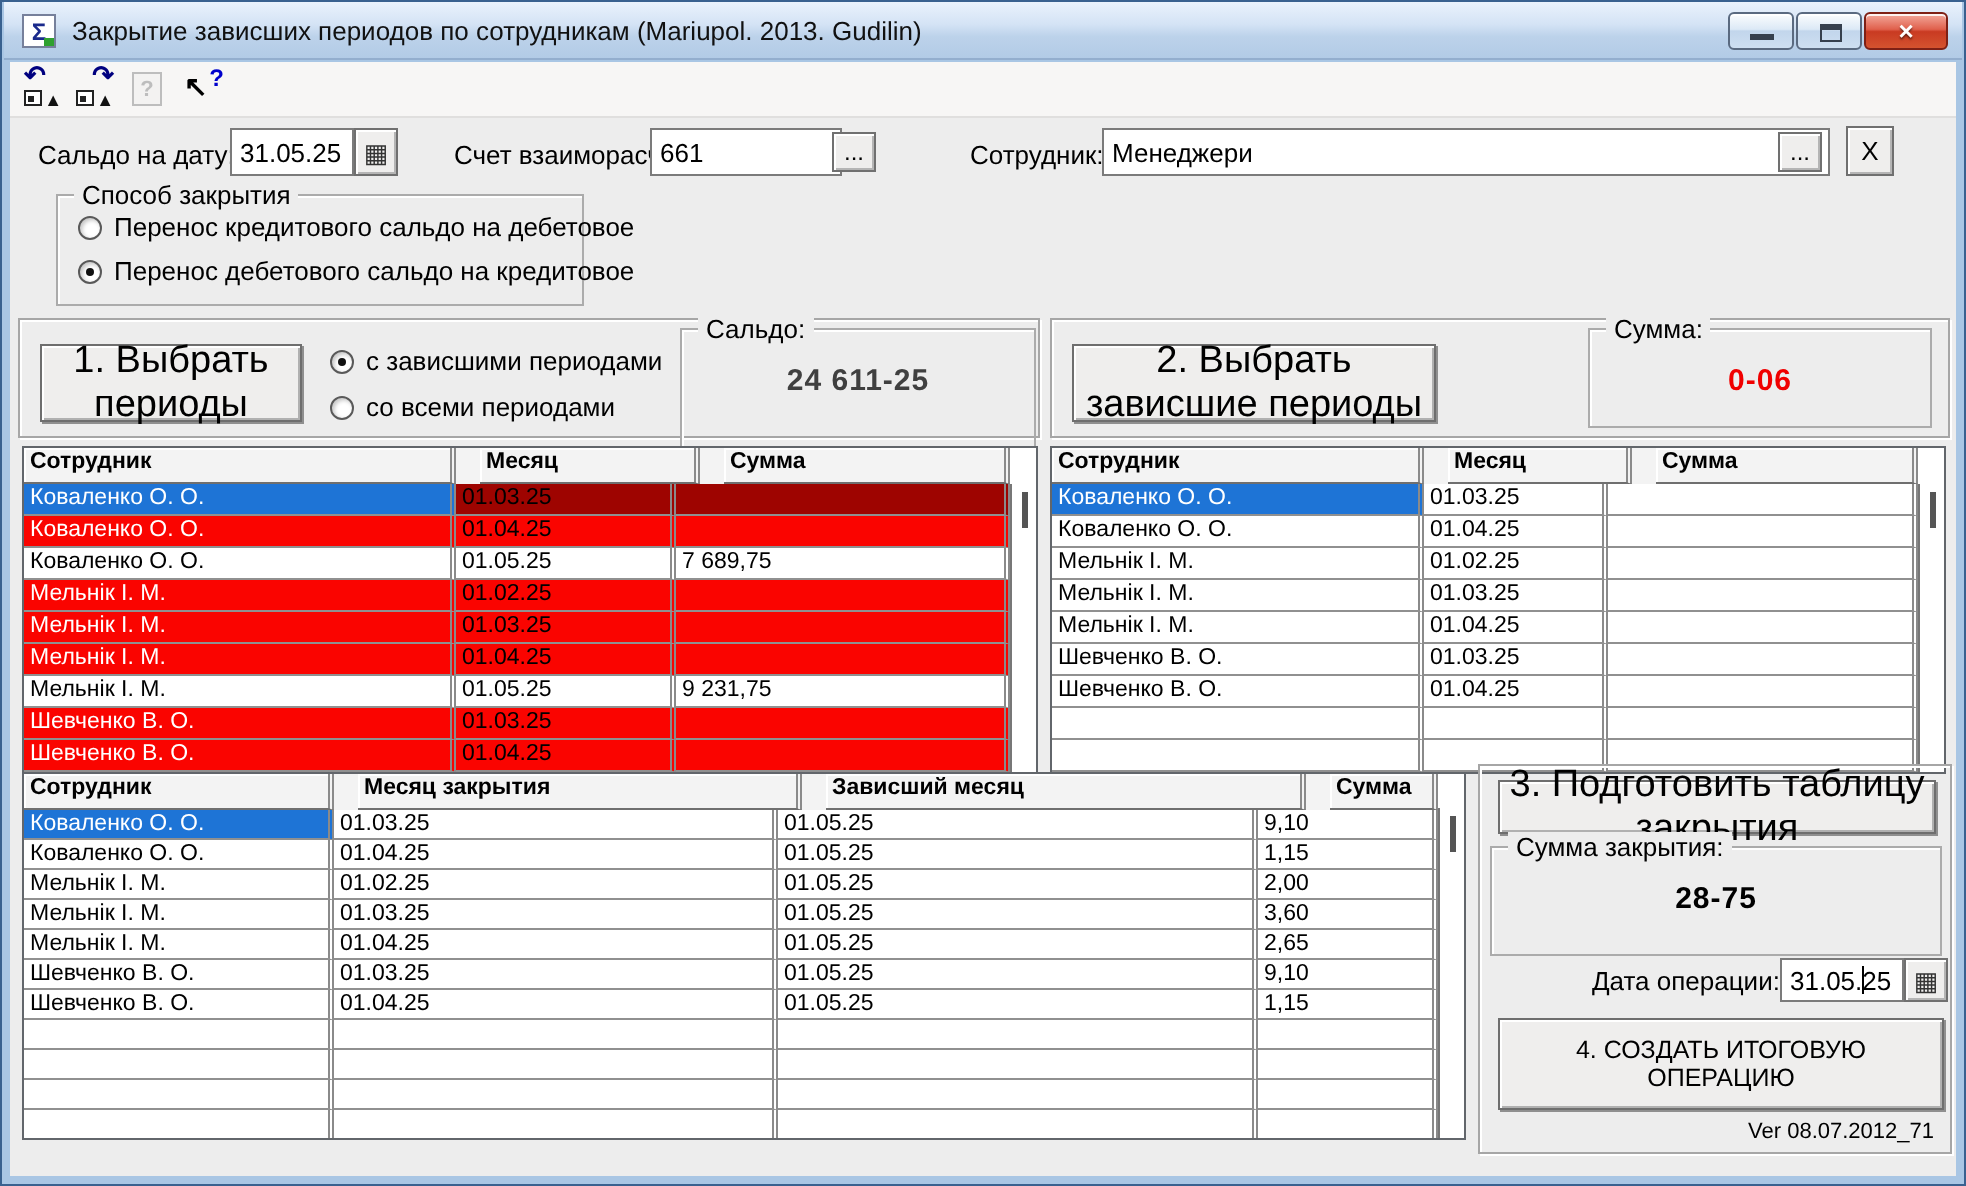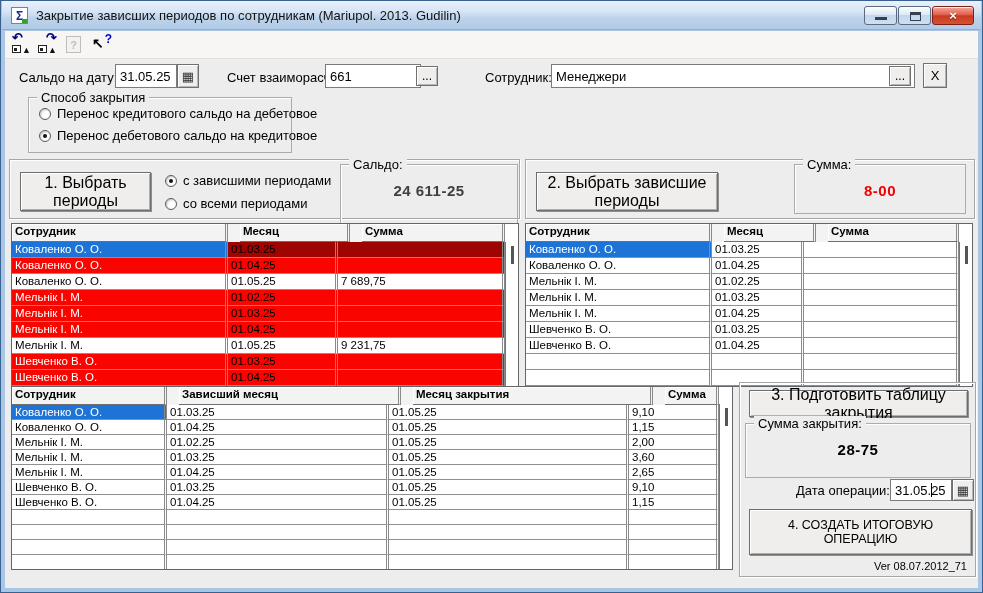--- a/index.html
+++ b/index.html
@@ -49,21 +49,21 @@
   .tb-help { position:absolute; left:3px; top:2px; width:15px; height:17px; border:1px solid #BDBDBD; background:#F3F2F1; color:#BDBDBD; font-weight:bold; font-size:11px; text-align:center; line-height:16px; }
   .tb-cursor { position:absolute; left:1px; top:1px; font-size:14px; font-weight:bold; color:#000; }
   .tb-q { position:absolute; right:1px; top:-2px; font-size:12px; font-weight:bold; color:#0000CC; }
   
   .lbl { position:absolute; font-size:13px; white-space:nowrap; }
   .tinput { position:absolute; background:#fff; border:1px solid #7B7B7B; font-size:13px; padding:0 4px; display:flex; align-items:center; white-space:nowrap; overflow:hidden; }
   .sbtn { position:absolute; background:#EFEEED; border:1px solid #707070; box-shadow: inset 1px 1px 0 #FFF, inset -1px -1px 0 #B5B5B5; font-size:12px; display:flex; align-items:center; justify-content:center; }
   .cal-glyph { font-size:13px; line-height:1; color:#333; }
   .pbtn { position:absolute; background:#EFEEED; border:1px solid #6E6E6E;
     box-shadow: inset 1px 1px 0 #FFF, inset -1px -1px 0 #B0B0B0, 1px 1px 0 #8F8F8F;
-    font-size:16px; display:flex; align-items:center; justify-content:center; text-align:center; padding:2px; }
+    font-size:19px; display:flex; align-items:center; justify-content:center; text-align:center; padding:2px; }
   .panel { position:absolute; border:1px solid #A6A6A6; box-shadow: 1px 1px 0 #FFF, inset 1px 1px 0 #FFF; }
   .gbox { position:absolute; border:1px solid #ABABAB; box-shadow: inset 1px 1px 0 #FFF; }
   .gbox .legend { position:absolute; top:-8px; left:8px; background:#EDEDED; padding:0 4px; font-size:13px; white-space:nowrap; }
   .big-val { position:absolute; left:0; right:0; top:17px; text-align:center; font-size:15px; font-weight:bold; letter-spacing:.5px; }
   .radio { position:absolute; display:flex; align-items:center; font-size:13px; white-space:nowrap; }
   .radio .dot { width:12px; height:12px; border-radius:50%; background:#fff; border:1px solid #595959; margin-right:6px; position:relative; flex:none; box-shadow: inset 1px 1px 2px #C4C4C4; }
   .radio.checked .dot::after { content:''; position:absolute; left:3px; top:3px; width:4px; height:4px; border-radius:50%; background:#111; }
   .caret { position:absolute; left:40px; top:3px; bottom:3px; width:1px; background:#000; }
   
   .grid { position:absolute; background:#fff; border:1px solid #62666B; }
@@ -191,21 +191,21 @@
       <div class="gbox" style="left:330px; top:4px; width:178px; height:60px;">
         <span class="legend">Сальдо:</span>
         <div class="big-val" style="color:#404040;">24 611-25</div>
       </div>
     </div>
 
     <div class="panel" style="left:520px; top:128px; width:450px; height:60px;">
       <div class="pbtn" style="left:10px; top:12px; width:182px; height:39px;">2. Выбрать зависшие периоды</div>
       <div class="gbox" style="left:268px; top:4px; width:172px; height:50px;">
         <span class="legend">Сумма:</span>
-        <div class="big-val" style="color:#F00000;">8-00</div>
+        <div class="big-val" style="color:#F00000;">0-06</div>
       </div>
     </div>
 
     <div class="grid tbl-left" style="left:6px; top:192px; width:508px; height:164px;">
       <div class="grid-inner">
         <div class="grid-head">
             <div class="hcell">Сотрудник</div>
             <div class="hcell">Месяц</div>
             <div class="hcell">Сумма</div>
           </div>
@@ -315,22 +315,22 @@
             </div>
           </div>
       </div>
       <div class="gutter"></div>
     </div>
 
     <div class="grid tbl-bottom" style="left:6px; top:355px; width:722px; height:184px;">
       <div class="grid-inner">
         <div class="grid-head">
             <div class="hcell">Сотрудник</div>
+            <div class="hcell">Месяц закрытия</div>
             <div class="hcell">Зависший месяц</div>
-            <div class="hcell">Месяц закрытия</div>
             <div class="hcell">Сумма</div>
           </div>
         <div class="grid-body">
             <div class="row state-selected">
               <div class="cell">Коваленко О. О.</div>
               <div class="cell">01.03.25</div>
               <div class="cell">01.05.25</div>
               <div class="cell">9,10</div>
             </div>
             <div class="row state-normal">

